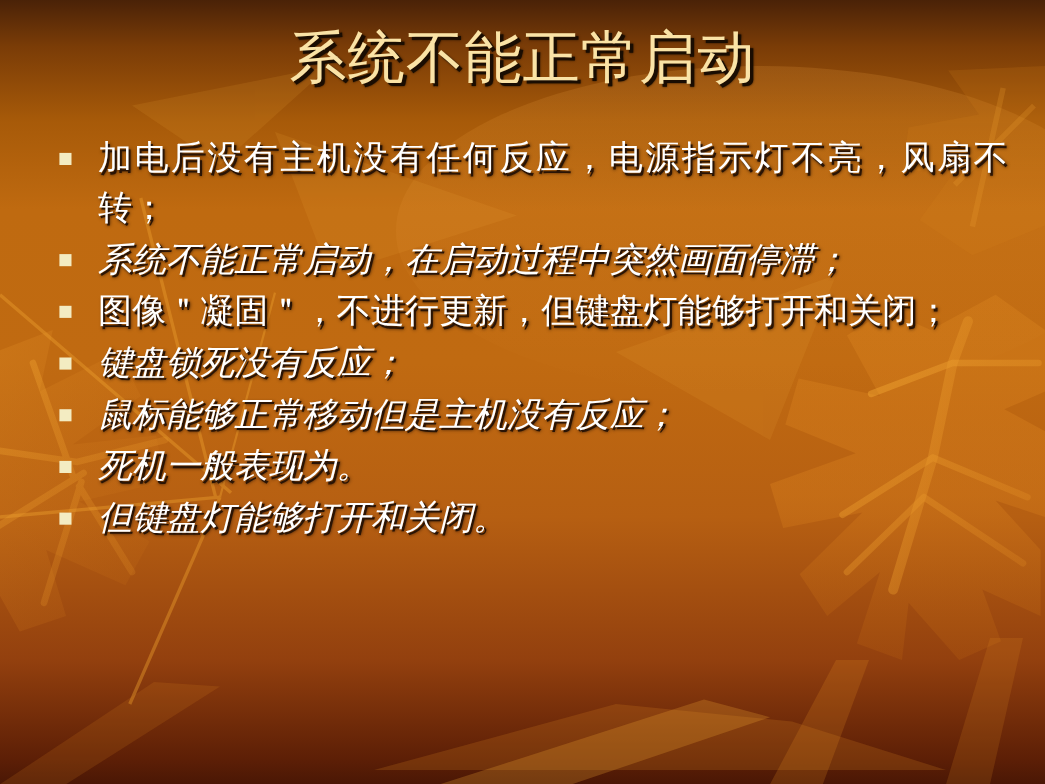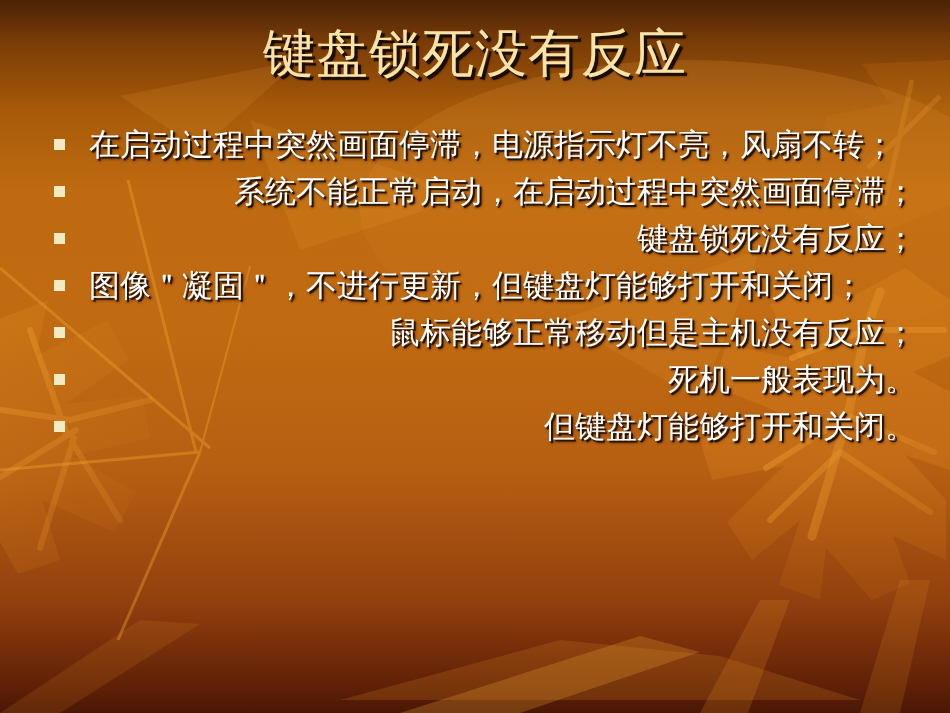--- a/index.html
+++ b/index.html
@@ -84,21 +84,21 @@
     line-height: 45px;
     color: #ffffff;
     text-shadow:
       2px 2px 0 #2a1405,
       2px 2px 3px #2a1405;
     text-align: justify;
     text-justify: inter-character;
     word-break: break-all;
   }
   .bullet-row.wrap2 .bullet-text { }
-  .bullet-row.short .bullet-text { text-align: right; }
+  .bullet-row.short .bullet-text { text-align: left; font-style: italic; }
 </style>
 </head>
 <body>
 
 <div id="slide">
 
   <div class="bg-art">
     <svg viewBox="0 0 950 713" xmlns="http://www.w3.org/2000/svg" aria-hidden="true">
       <defs>
         <linearGradient id="leafFadeR" x1="0" y1="0" x2="0" y2="1">
@@ -165,46 +165,46 @@
 
       <g opacity="0.13">
         <path d="M250 120 L470 196 L300 250 Z" fill="#f2ab3c"></path>
         <path d="M560 320 L760 250 L700 400 Z" fill="#f2ab3c"></path>
         <path d="M120 96 L300 60 L200 150 Z" fill="#f2ab3c"></path>
       </g>
     </svg>
   </div>
 
   <div id="title-block">
-    <span id="title-text">键盘锁死没有反应</span>
+    <span id="title-text">系统不能正常启动</span>
   </div>
 
   <div id="body-list">
 
     <div class="bullet-row wrap2">
       <span class="bullet-marker"></span>
-      <span class="bullet-text">在启动过程中突然画面停滞，电源指示灯不亮，风扇不转；</span>
+      <span class="bullet-text">加电后没有主机没有任何反应，电源指示灯不亮，风扇不转；</span>
     </div>
 
     <div class="bullet-row short">
       <span class="bullet-marker"></span>
       <span class="bullet-text">系统不能正常启动，在启动过程中突然画面停滞；</span>
     </div>
 
 
+    <div class="bullet-row wrap2">
+      <span class="bullet-marker"></span>
+      <span class="bullet-text">图像＂凝固＂，不进行更新，但键盘灯能够打开和关闭；</span>
+    </div>
+
     <div class="bullet-row short">
       <span class="bullet-marker"></span>
       <span class="bullet-text">键盘锁死没有反应；</span>
     </div>
 
-    <div class="bullet-row wrap2">
-      <span class="bullet-marker"></span>
-      <span class="bullet-text">图像＂凝固＂，不进行更新，但键盘灯能够打开和关闭；</span>
-    </div>
-
     <div class="bullet-row short">
       <span class="bullet-marker"></span>
       <span class="bullet-text">鼠标能够正常移动但是主机没有反应；</span>
     </div>
 
     <div class="bullet-row short">
       <span class="bullet-marker"></span>
       <span class="bullet-text">死机一般表现为。</span>
     </div>
 

